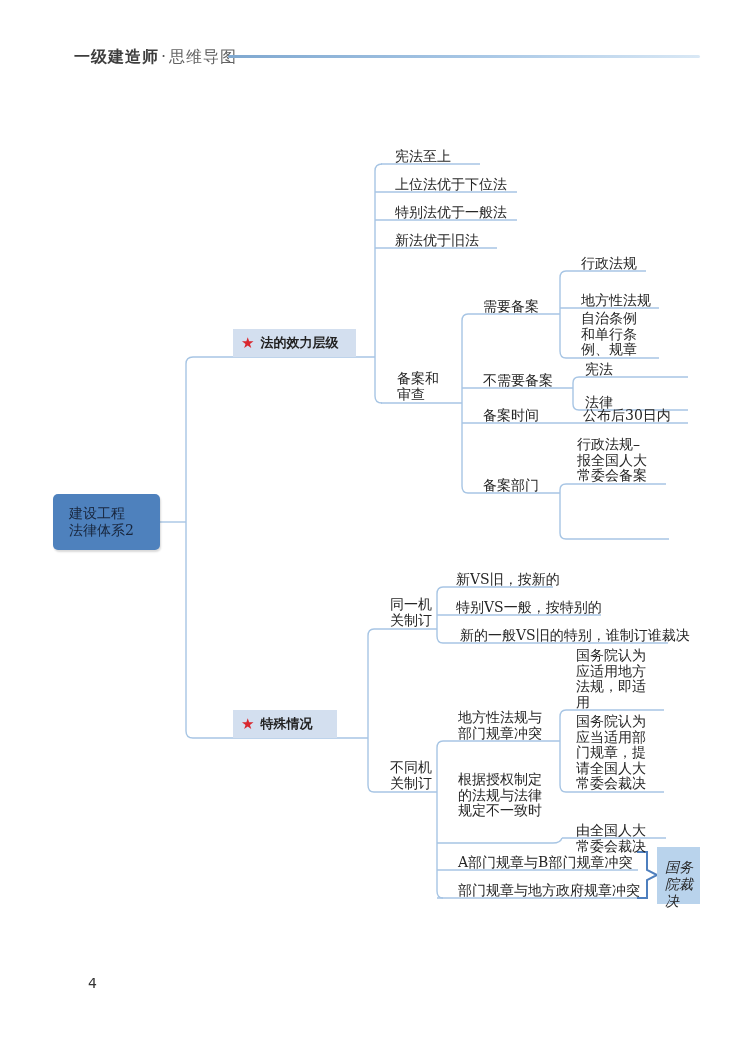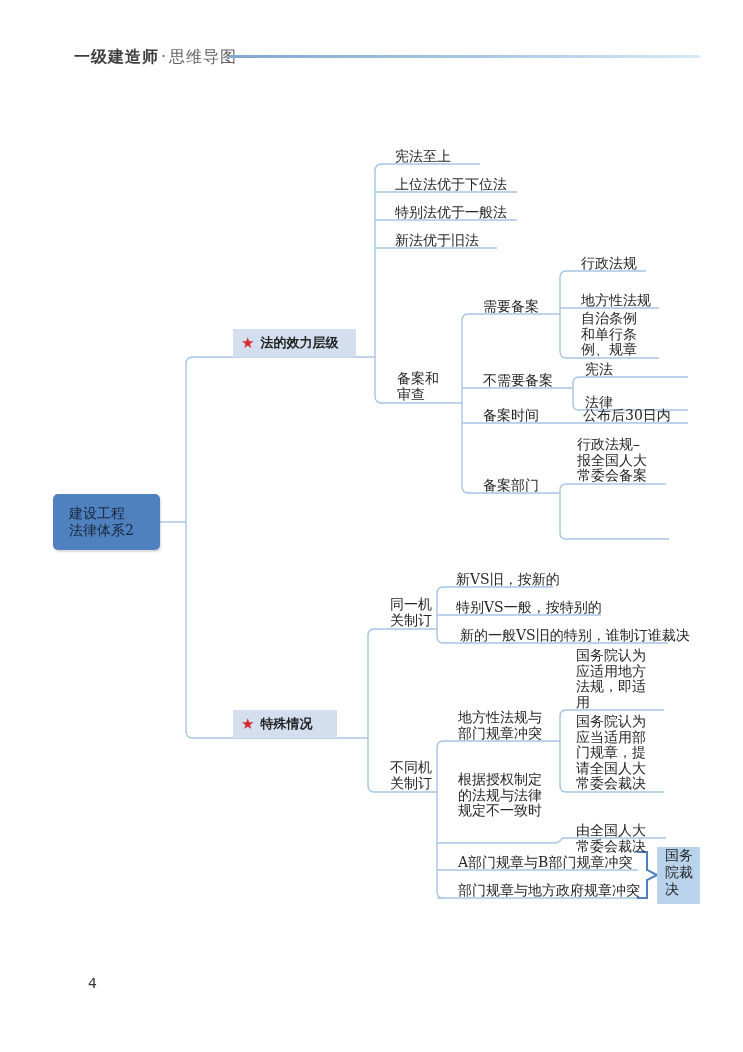--- a/index.html
+++ b/index.html
@@ -50,21 +50,21 @@
     font-family:"DejaVu Sans","Liberation Sans",sans-serif;
     font-size:15px;color:#d9272e;line-height:1;
     margin:0 6px 0 8px;
   }
   .branch-box .blabel{font-size:13px;color:#222;font-weight:bold;}
   .verdict-box{
     position:absolute;left:657px;top:847px;width:43px;height:57px;
     background:#b9d3ec;
   }
   .verdict-box .vlabel{
-    position:static;display:block;padding:0 0 0 8px;line-height:17px;
+    position:static;display:block;padding:12px 0 0 8px;line-height:17px;font-style:italic;
   }
   .pagenum{
     position:absolute;left:88px;top:975px;
     font-family:"DejaVu Sans","Liberation Sans",sans-serif;
     font-size:14px;color:#333;
   }
   svg.wires{position:absolute;left:0;top:0;}
 </style>
 </head>
 <body>

